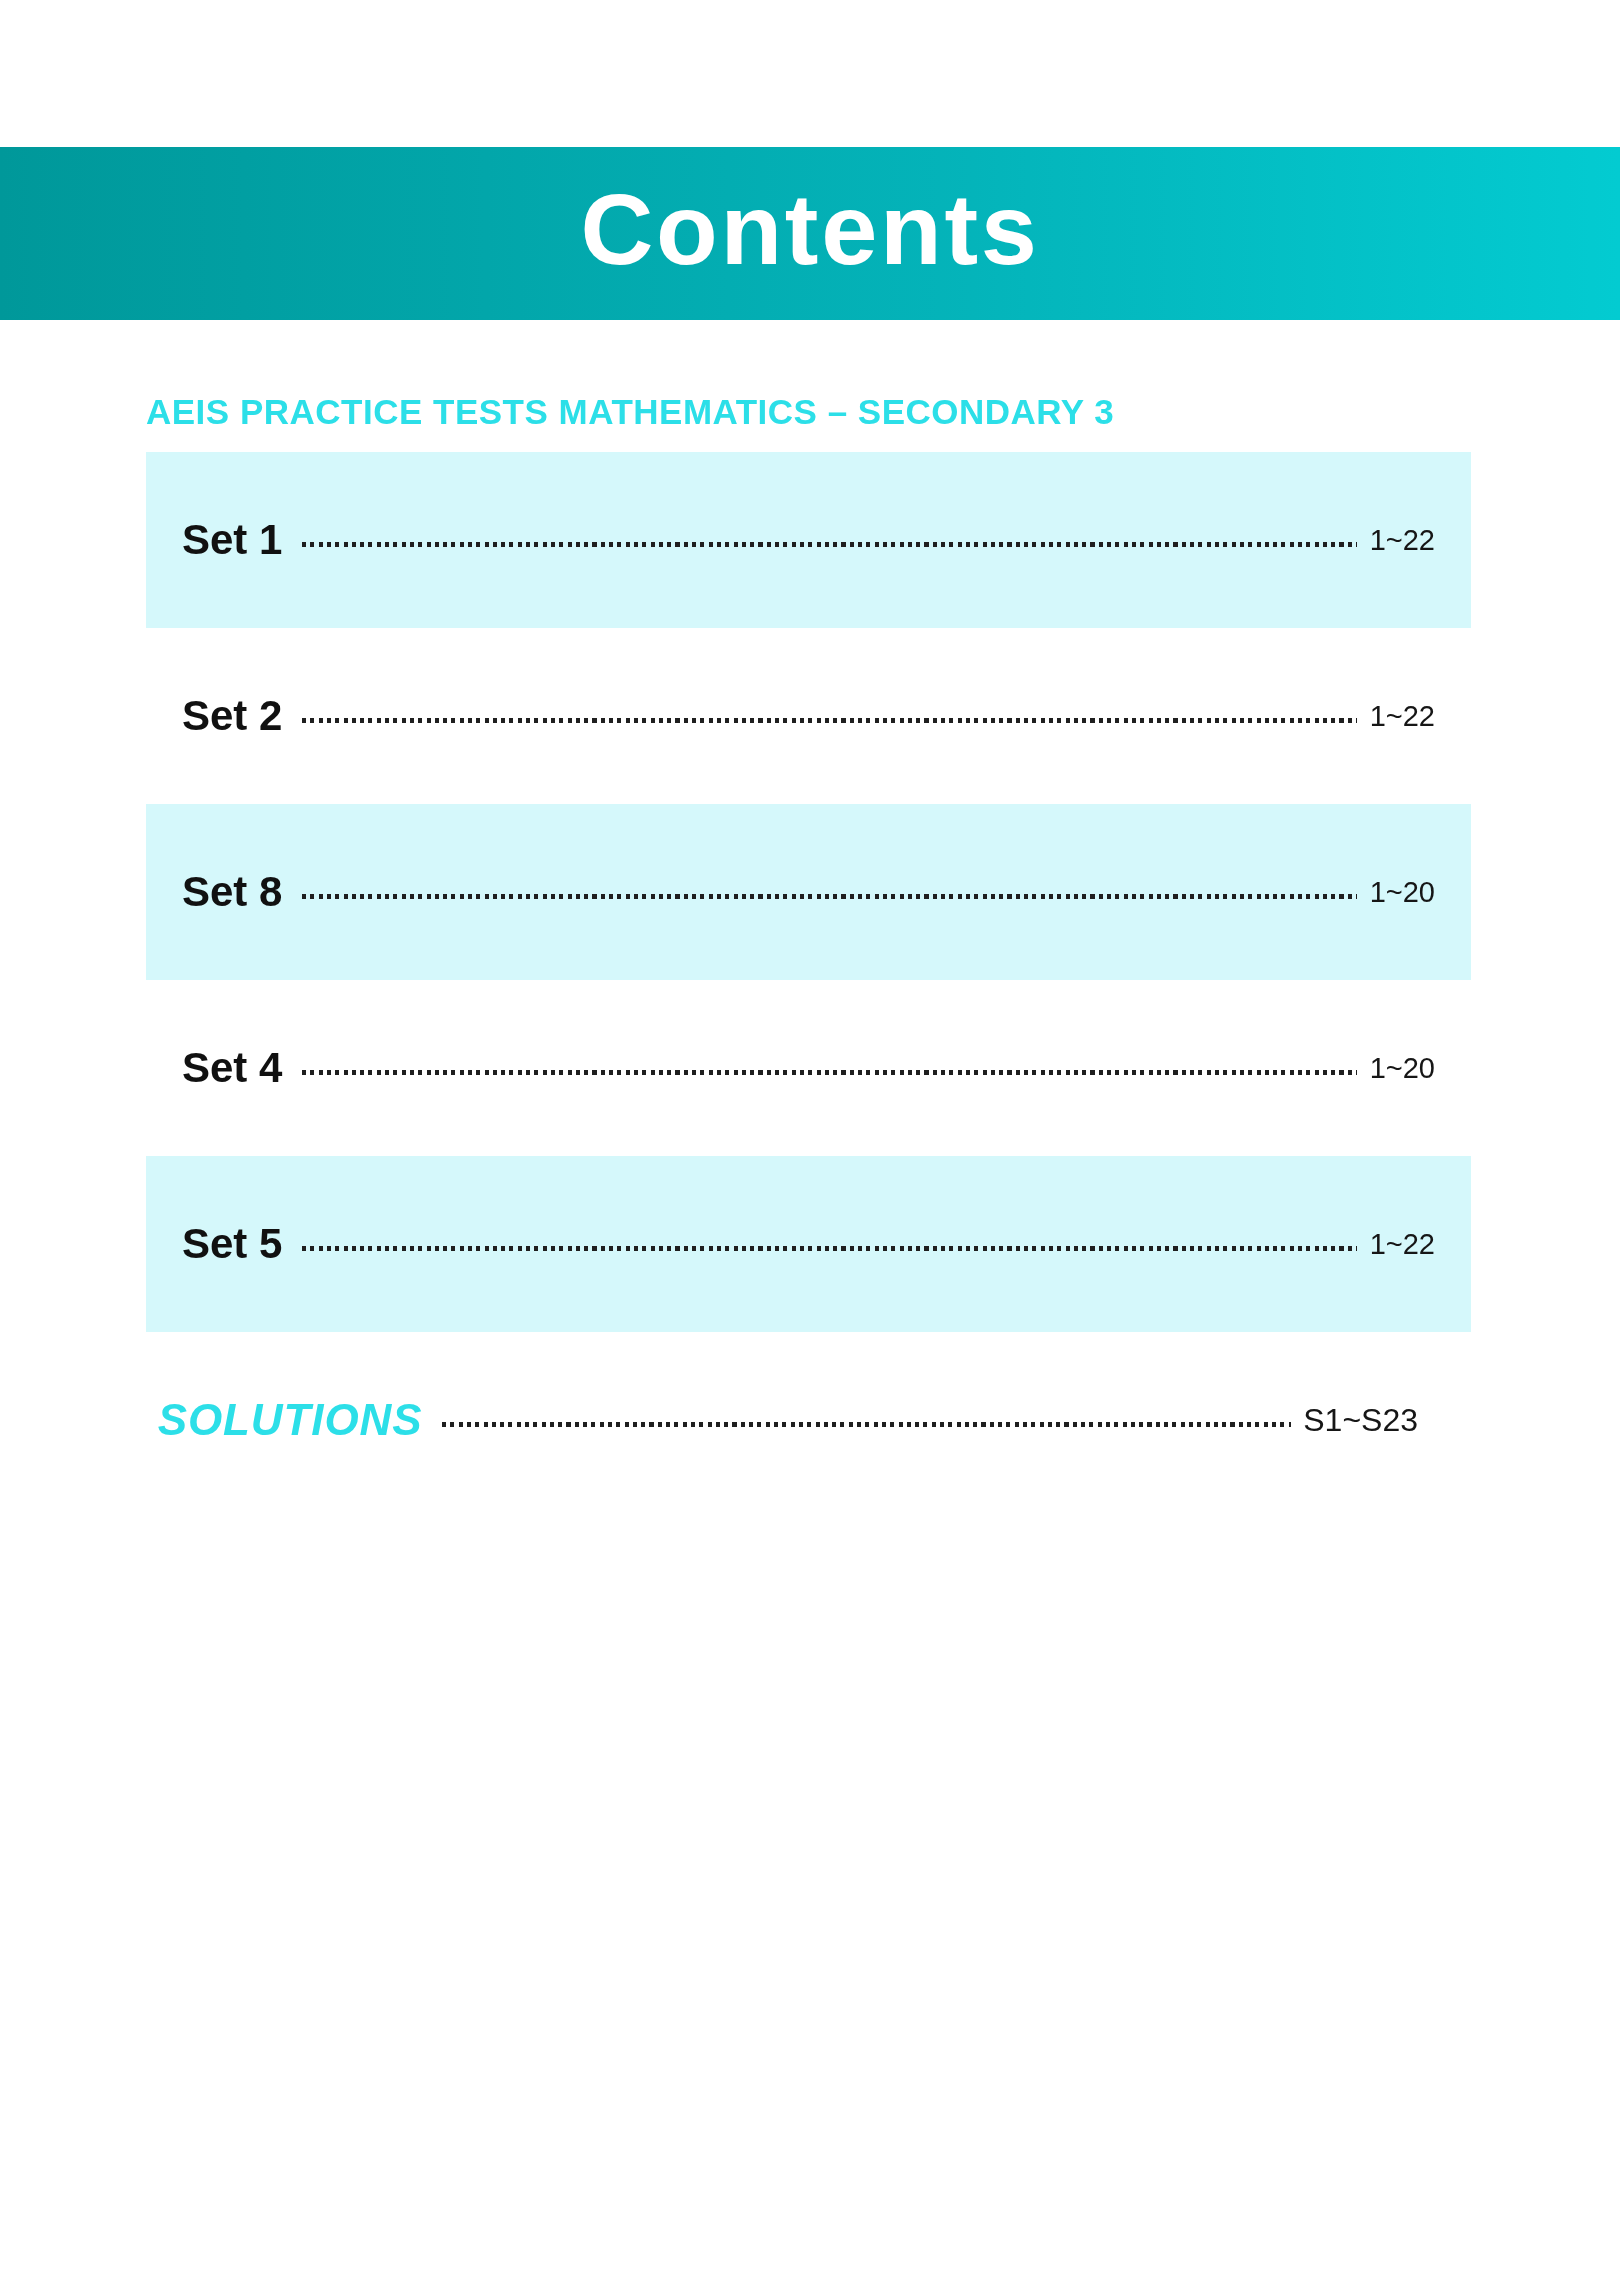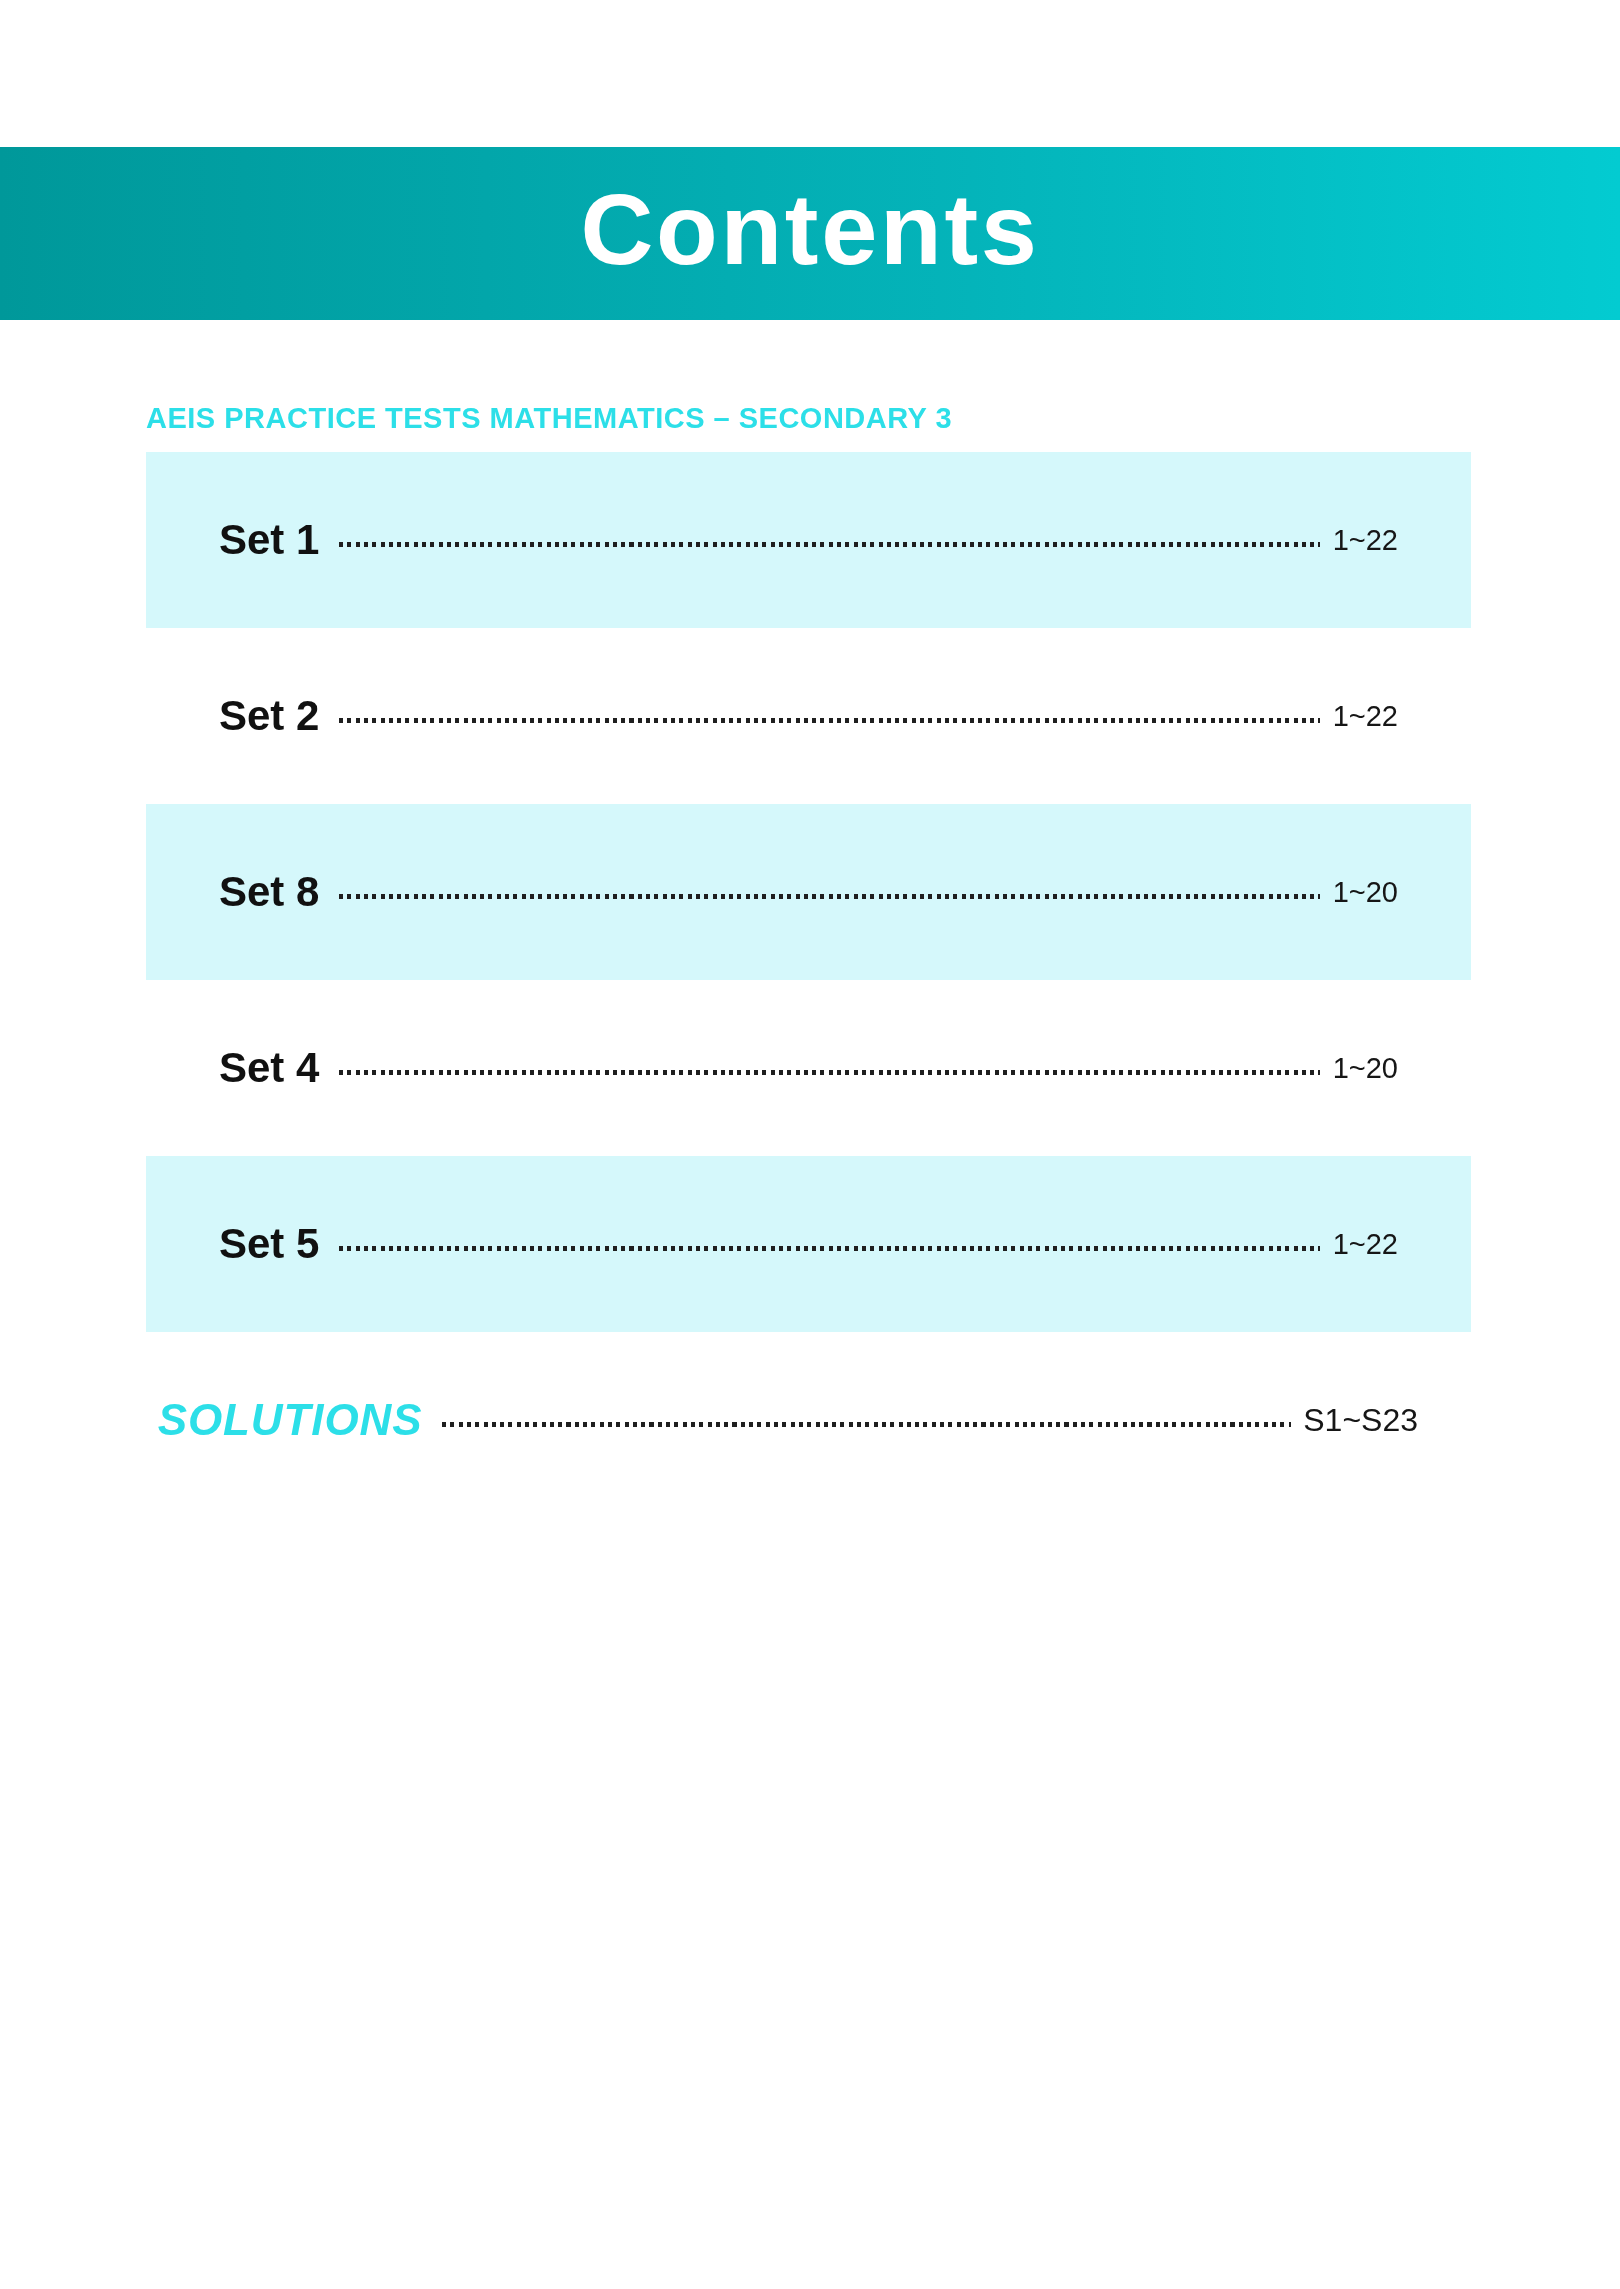--- a/index.html
+++ b/index.html
@@ -29,39 +29,39 @@
   .banner-title {
     color: var(--banner-text, #ffffff);
     font-size: 101px;
     font-weight: bold;
     letter-spacing: 2.7px;
     transform: translateY(-3.6px);
   }
   .heading {
     position: absolute;
     left: 146px;
-    top: 402px;
-    font-size: 29px;
+    top: 392px;
+    font-size: 35px;
     font-weight: bold;
     color: var(--heading-cyan, #2cdfe8);
     letter-spacing: 0.5px;
     white-space: nowrap;
   }
   .toc {
     position: absolute;
     left: 146px;
     top: 452px;
     width: 1325px;
   }
   .toc-row {
     height: 176px;
     display: flex;
     align-items: center;
     box-sizing: border-box;
-    padding: 0 73px;
+    padding: 0 36px;
   }
   .toc-row.highlight {
     background: var(--row-highlight, #d5f8fb);
   }
   .toc-label {
     font-size: 42px;
     font-weight: bold;
     color: var(--text-dark, #111111);
     white-space: nowrap;
     flex: 0 0 auto;

